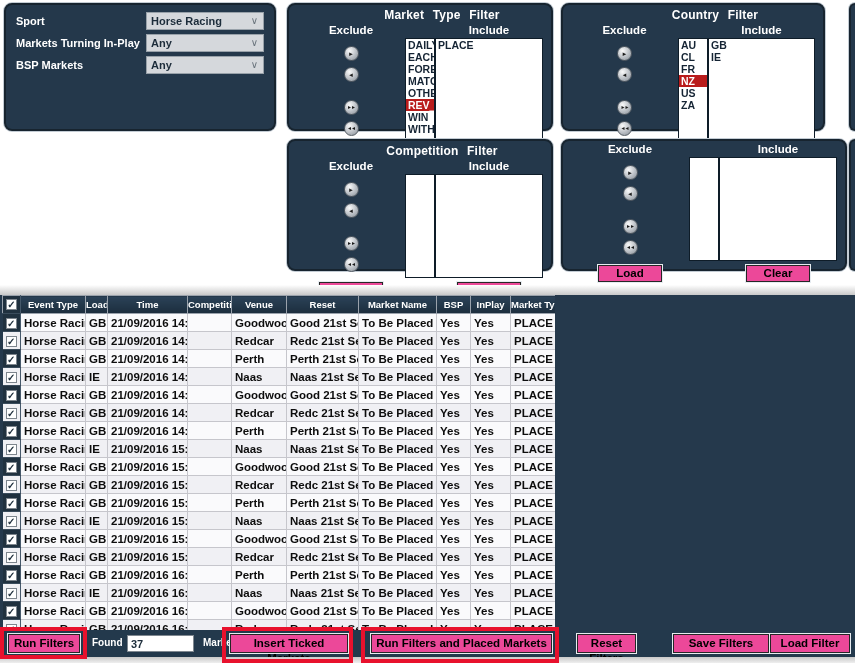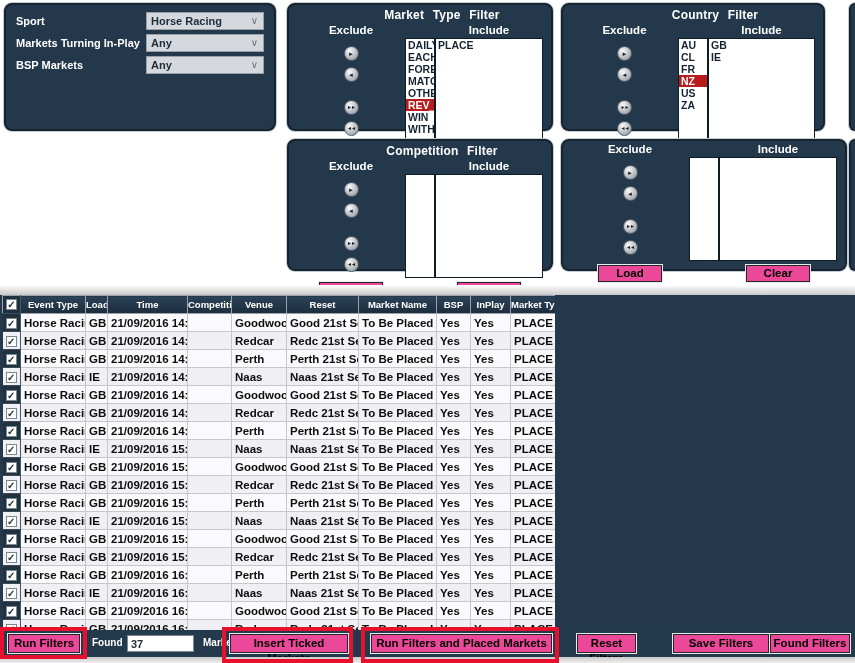--- a/index.html
+++ b/index.html
@@ -588,19 +588,19 @@
 
 <div id="bottom-bar">
   <button class="btn bb-btn" style="left:8px;width:72px;">Run Filters</button>
   <span class="bb-label" style="left:92px;">Found</span>
   <input id="found-input" value="37" style="">
   <span class="bb-label" style="left:203px;">Markets</span>
   <button class="btn bb-btn" style="left:230px;width:118px;">Insert Ticked Markets</button>
   <button class="btn bb-btn" style="left:371px;width:181px;">Run Filters and Placed Markets</button>
   <button class="btn bb-btn" style="left:577px;width:59px;">Reset Filters</button>
   <button class="btn bb-btn" style="left:673px;width:96px;">Save Filters</button>
-  <button class="btn bb-btn" style="left:770px;width:80px;">Found Filters</button>
+  <button class="btn bb-btn" style="left:770px;width:80px;">Load Filter</button>
 </div>
 <div id="bottom-edge"></div>
 
 <div class="red-box" id="red-box-run"></div>
 <div class="red-box" id="red-box-insert"></div>
 <div class="red-box" id="red-box-run-insert"></div>
 
 </body></html>

